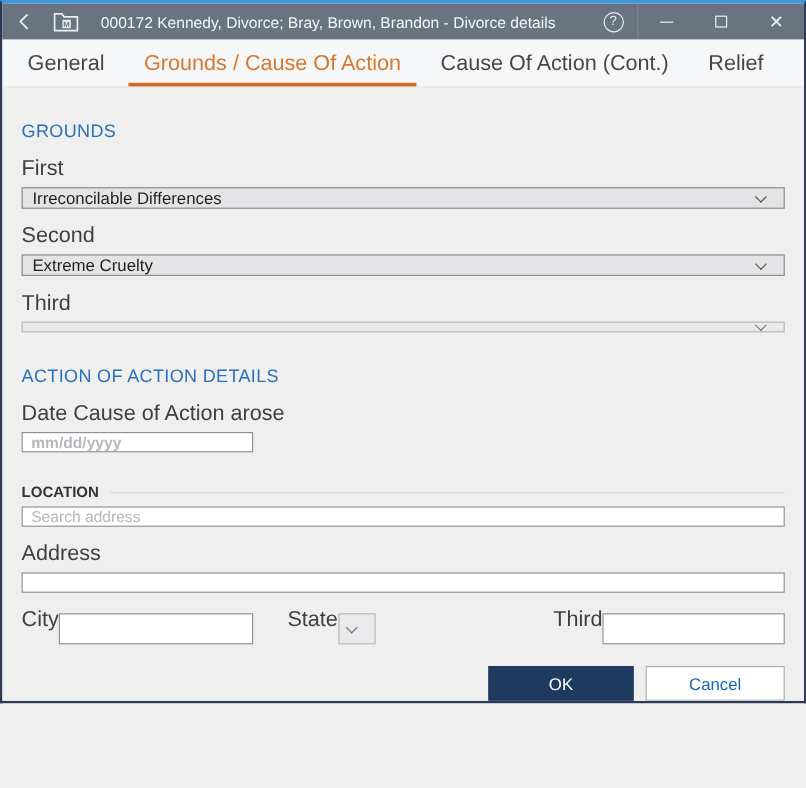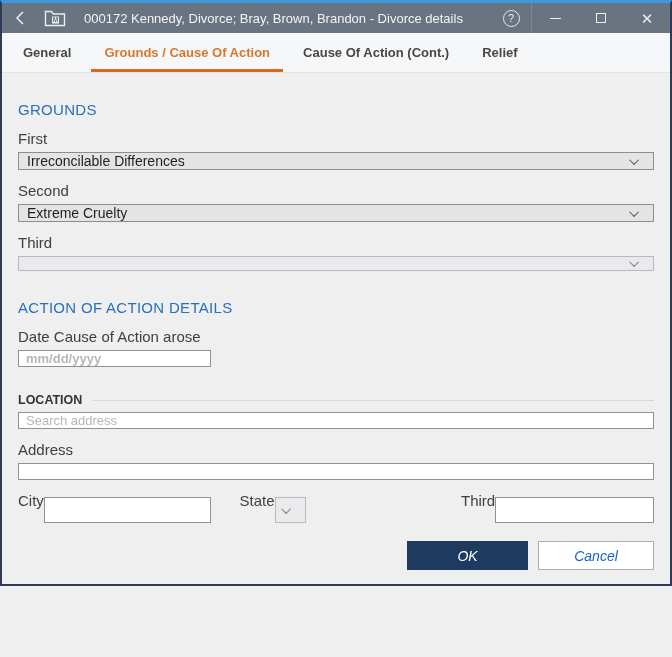--- a/index.html
+++ b/index.html
@@ -47,39 +47,39 @@
   .tabbar {
     flex: 0 0 40px; height: 40px;
     background: #f6f7f8;
     border-bottom: 1px solid #e2e3e5;
     display: flex; align-items: stretch;
     padding-left: 8px;
   }
   .tab {
     display: flex; align-items: center;
     padding: 0 13px; margin-right: 7px;
-    font-size: 13px; color: #474747;
+    font-size: 18px; color: #474747;
     border-bottom: 3px solid transparent;
     padding-top: 3px;
-    cursor: default; white-space: nowrap; font-weight: bold;
+    cursor: default; white-space: nowrap;
   }
   .tab.active { color: #d9782d; border-bottom-color: #d4691f; }
 
   
   .content {
     flex: 1; background: #efeff0;
     padding: 0 16px 14px 16px;
     display: flex; flex-direction: column;
     overflow: hidden;
   }
   .section-heading {
     margin-top: 28px;
     font-size: 15px; color: #2a70ba; letter-spacing: 0.3px;
   }
-  .field-label { margin-top: 12px; font-size: 15px; color: #404040; }
+  .field-label { margin-top: 12px; font-size: 18px; color: #404040; }
   .select-box {
     margin-top: 5px; height: 27px;
     background: #e4e4e6; border: 1px solid #8d8d8d;
     display: flex; align-items: center;
     padding: 0 8px; font-size: 14px; color: #1f1f1f;
   }
   .select-box .val { flex: 1; white-space: nowrap; overflow: hidden; }
   .chev {
     width: 7px; height: 7px;
     border-left: 1.4px solid #555; border-bottom: 1.4px solid #555;
@@ -116,21 +116,20 @@
   
   .footer {
     margin-top: auto; padding-top: 18px;
     display: flex; justify-content: flex-end; gap: 10px;
   }
   .btn {
     height: 29px; font-size: 14px;
     display: flex; align-items: center; justify-content: center;
     cursor: default;
     font-family: "Liberation Sans", sans-serif;
-    font-style: italic;
   }
   .btn-ok { width: 121px; background: #1e3a5f; color: #ffffff; border: 1px solid #1e3a5f; }
   .btn-cancel { width: 116px; background: #ffffff; color: #1565c0; border: 1px solid #adadad; }
 </style>
 </head>
 <body>
 
 <div class="window">
 
   <div class="titlebar">

